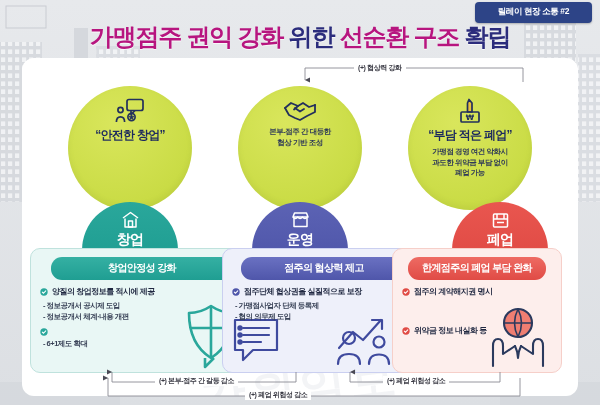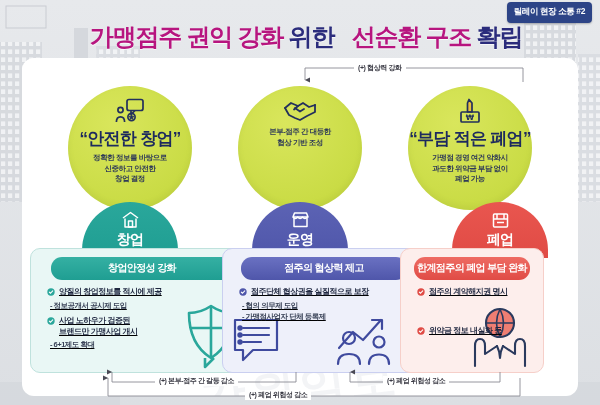--- a/index.html
+++ b/index.html
@@ -11,32 +11,32 @@
   }
 
   
   #bg-skyline { position:absolute; inset:0; z-index:0; }
 
   
   .badge {
     position:absolute; top:2px; right:8px; z-index:6;
     background:#2d4487; color:#fff;
     font-size:8.5px; font-weight:bold; letter-spacing:-.4px;
-    padding:4px 7px 5px; border-radius:4px;
+    padding:4px 23px 5px; border-radius:4px;
     box-shadow:0 1px 2px rgba(0,0,0,.25);
   }
 
   
   .title {
     position:absolute; top:21px; left:0; width:100%; z-index:5;
     text-align:center; font-size:24px; font-weight:bold;
     letter-spacing:-1.2px; white-space:nowrap;
     text-shadow:0 1px 0 rgba(255,255,255,.7);
   }
-  .t-mag { color:#b7157f;margin-left:12px; }
+  .t-mag { color:#b7157f; }
   .t-nav { color:#2b2c7c; }
 
   
   .panel {
     position:absolute; left:22px; top:58px;
     width:556px; height:338px;
     background:#fff; border-radius:12px; z-index:2;
     overflow:hidden;
   }
   .watermark {
@@ -57,21 +57,21 @@
   
   .bubble {
     position:absolute; z-index:3;
     width:124px; height:124px; border-radius:50%;
     background:radial-gradient(circle at 38% 30%, #d9e65c, #cadc46 68%, #c2d53c);
     text-align:center; padding-top:12px;
     box-shadow:inset 0 -3px 7px rgba(0,0,0,.05);
   }
   .bubble .b-icon { height:27px; margin-bottom:2px; }
   .bubble .b-title {
-    font-size:17px; font-weight:bold; color:#1d2a5e;
+    font-size:12px; font-weight:bold; color:#1d2a5e;
     letter-spacing:-.7px; margin-bottom:3px;
   }
   .bubble .b-desc {
     font-size:7.5px; line-height:1.42; color:#2f3a58;
     letter-spacing:-.45px; padding:0 10px; font-weight:bold;
   }
 
   
   .tab {
     position:absolute; z-index:3; width:96px; height:56px;
@@ -97,21 +97,21 @@
 
   .card-hd {
     margin:8px auto 0; border-radius:11px; text-align:center;
     color:#fff; font-size:10px; font-weight:bold;
     letter-spacing:-.6px; padding:4px 0 5px; width:82%;
   }
   .hd-teal   { background:linear-gradient(180deg,#35b0a3,#1f9e92); }
   .hd-indigo { background:linear-gradient(180deg,#6a71c2,#4f56aa); }
   .hd-red    { background:linear-gradient(180deg,#ee6b63,#e04b45); }
 
-  .blist { position:relative; z-index:2; padding:7px 16px 0;text-decoration:underline; }
+  .blist { position:relative; z-index:2; padding:7px 9px 0; }
   .bullet { display:flex; align-items:flex-start; gap:4px; margin-bottom:2px; }
   .bdot { flex:none; margin-top:1px; }
   .btxt {
     font-size:8px; font-weight:bold; line-height:1.34;
     letter-spacing:-.5px; color:#1f2740;
   }
   .sub {
     font-size:7.5px; letter-spacing:-.5px; color:#3a4358;
     margin-left:3px; line-height:1.5; font-weight:bold;
   }
@@ -171,23 +171,20 @@
         <rect x="12" y="1.5" width="16" height="11" rx="2"></rect>
         <path d="M16 12.5 L16 16.5 L20 12.5"></path>
         <circle cx="5.5" cy="12" r="2.6"></circle>
         <path d="M1.4 24 q0-5.2 4.1-5.2 t4.1 5.2"></path>
         <circle cx="16.5" cy="19" r="3.6"></circle>
         <path d="M16.5 16.6 l.75 1.6 1.75.2-1.3 1.2.35 1.75-1.55-.85-1.55.85.35-1.75-1.3-1.2 1.75-.2z" fill="#23305c" stroke-width=".7"></path>
       </g>
     </svg>
   </div>
   <div class="b-title">“안전한 창업”</div>
-  <div class="b-desc" style="white-space:pre-line;">정확한 정보를 바탕으로
-신중하고 안전한
-창업 결정</div>
 </div>
 
 <div class="bubble" style="left:238px; top:86px;">
   <div class="b-icon">
     <svg width="34" height="24" viewBox="0 0 34 24">
       <g fill="none" stroke="#23305c" stroke-width="1.8" stroke-linejoin="round" stroke-linecap="round">
         <path d="M2 10 L8 5 L15 8 L20 5 L26 9 L32 7"></path>
         <path d="M2 10 L6 17 L12 20 L17 22 L24 18 L32 14 L32 7"></path>
         <path d="M12 10 L17 13.5 L21 11"></path>
         <path d="M15 8 L11 11.5"></path>
@@ -265,28 +262,27 @@
   </svg>
   <div class="blist">
     <div class="bullet">
       <svg class="bdot" width="8" height="8" viewBox="0 0 10 10">
         <circle cx="5" cy="5" r="4.6" fill="#2aa79b"></circle>
         <path d="M2.9 5.1 L4.3 6.6 L7.2 3.5" fill="none" stroke="#fff" stroke-width="1.3" stroke-linecap="round"></path>
       </svg>
       <span class="btxt" style="white-space:pre-line;">양질의 창업정보를 적시에 제공</span>
     </div>
     <div class="sub">- 정보공개서 공시제 도입</div>
+    <div class="sub">- 정보공개서 체계·내용 개편</div>
     <div class="spacer"></div>
     <div class="bullet">
       <svg class="bdot" width="8" height="8" viewBox="0 0 10 10">
         <circle cx="5" cy="5" r="4.6" fill="#2aa79b"></circle>
         <path d="M2.9 5.1 L4.3 6.6 L7.2 3.5" fill="none" stroke="#fff" stroke-width="1.3" stroke-linecap="round"></path>
       </svg>
-      <span class="btxt" style="white-space:pre-line;">사업 노하우가 검증된
-브랜드만 가맹사업 개시</span>
     </div>
     <div class="sub">- 6+1제도 확대</div>
   </div>
 </div>
 
 <div class="card card-indigo" style="left:222px; width:204px;">
   <div class="card-hd hd-indigo">점주의 협상력 제고</div>
   <svg class="card-art" style="left:4px; bottom:2px;" width="168" height="56" viewBox="0 0 168 56">
     <g fill="none" stroke="#3f4a9e" stroke-width="2.2" stroke-linejoin="round" stroke-linecap="round">
       <path d="M8 6 L50 6 L50 36 L26 36 L16 46 L16 36 L8 36 Z"></path>
@@ -303,26 +299,26 @@
     </g>
   </svg>
   <div class="blist">
     <div class="bullet">
       <svg class="bdot" width="8" height="8" viewBox="0 0 10 10">
         <circle cx="5" cy="5" r="4.6" fill="#4f56aa"></circle>
         <path d="M2.9 5.1 L4.3 6.6 L7.2 3.5" fill="none" stroke="#fff" stroke-width="1.3" stroke-linecap="round"></path>
       </svg>
       <span class="btxt" style="white-space:pre-line;">점주단체 협상권을 실질적으로 보장</span>
     </div>
+    <div class="sub">- 가맹점사업자 단체 등록제</div>
     <div class="sub">- 협의 의무제 도입</div>
-    <div class="sub">- 가맹점사업자 단체 등록제</div>
-  </div>
-</div>
-
-<div class="card card-red" style="left:400px; width:144px;">
+  </div>
+</div>
+
+<div class="card card-red" style="left:392px; width:170px;">
   <div class="card-hd hd-red">한계점주의 폐업 부담 완화</div>
   <svg class="card-art" style="right:6px; bottom:4px;" width="74" height="66" viewBox="0 0 74 66">
     <g fill="none" stroke="#2b3a5e" stroke-width="2.1" stroke-linejoin="round" stroke-linecap="round">
       <circle cx="37" cy="21" r="14" fill="#ef7e72" stroke="#2b3a5e"></circle>
       <path d="M23 21 L51 21 M37 7 q7 14 0 28 M37 7 q-7 14 0 28" stroke="#2b3a5e" stroke-width="1.6"></path>
       <path d="M12 64 L12 44 q0-7 5-7 t5 7 L22 52 L34 44"></path>
       <path d="M62 64 L62 44 q0-7-5-7 t-5 7 L52 52 L40 44"></path>
       <path d="M34 44 q3 6 3 12 M40 44 q-3 6-3 12"></path>
     </g>
   </svg>

